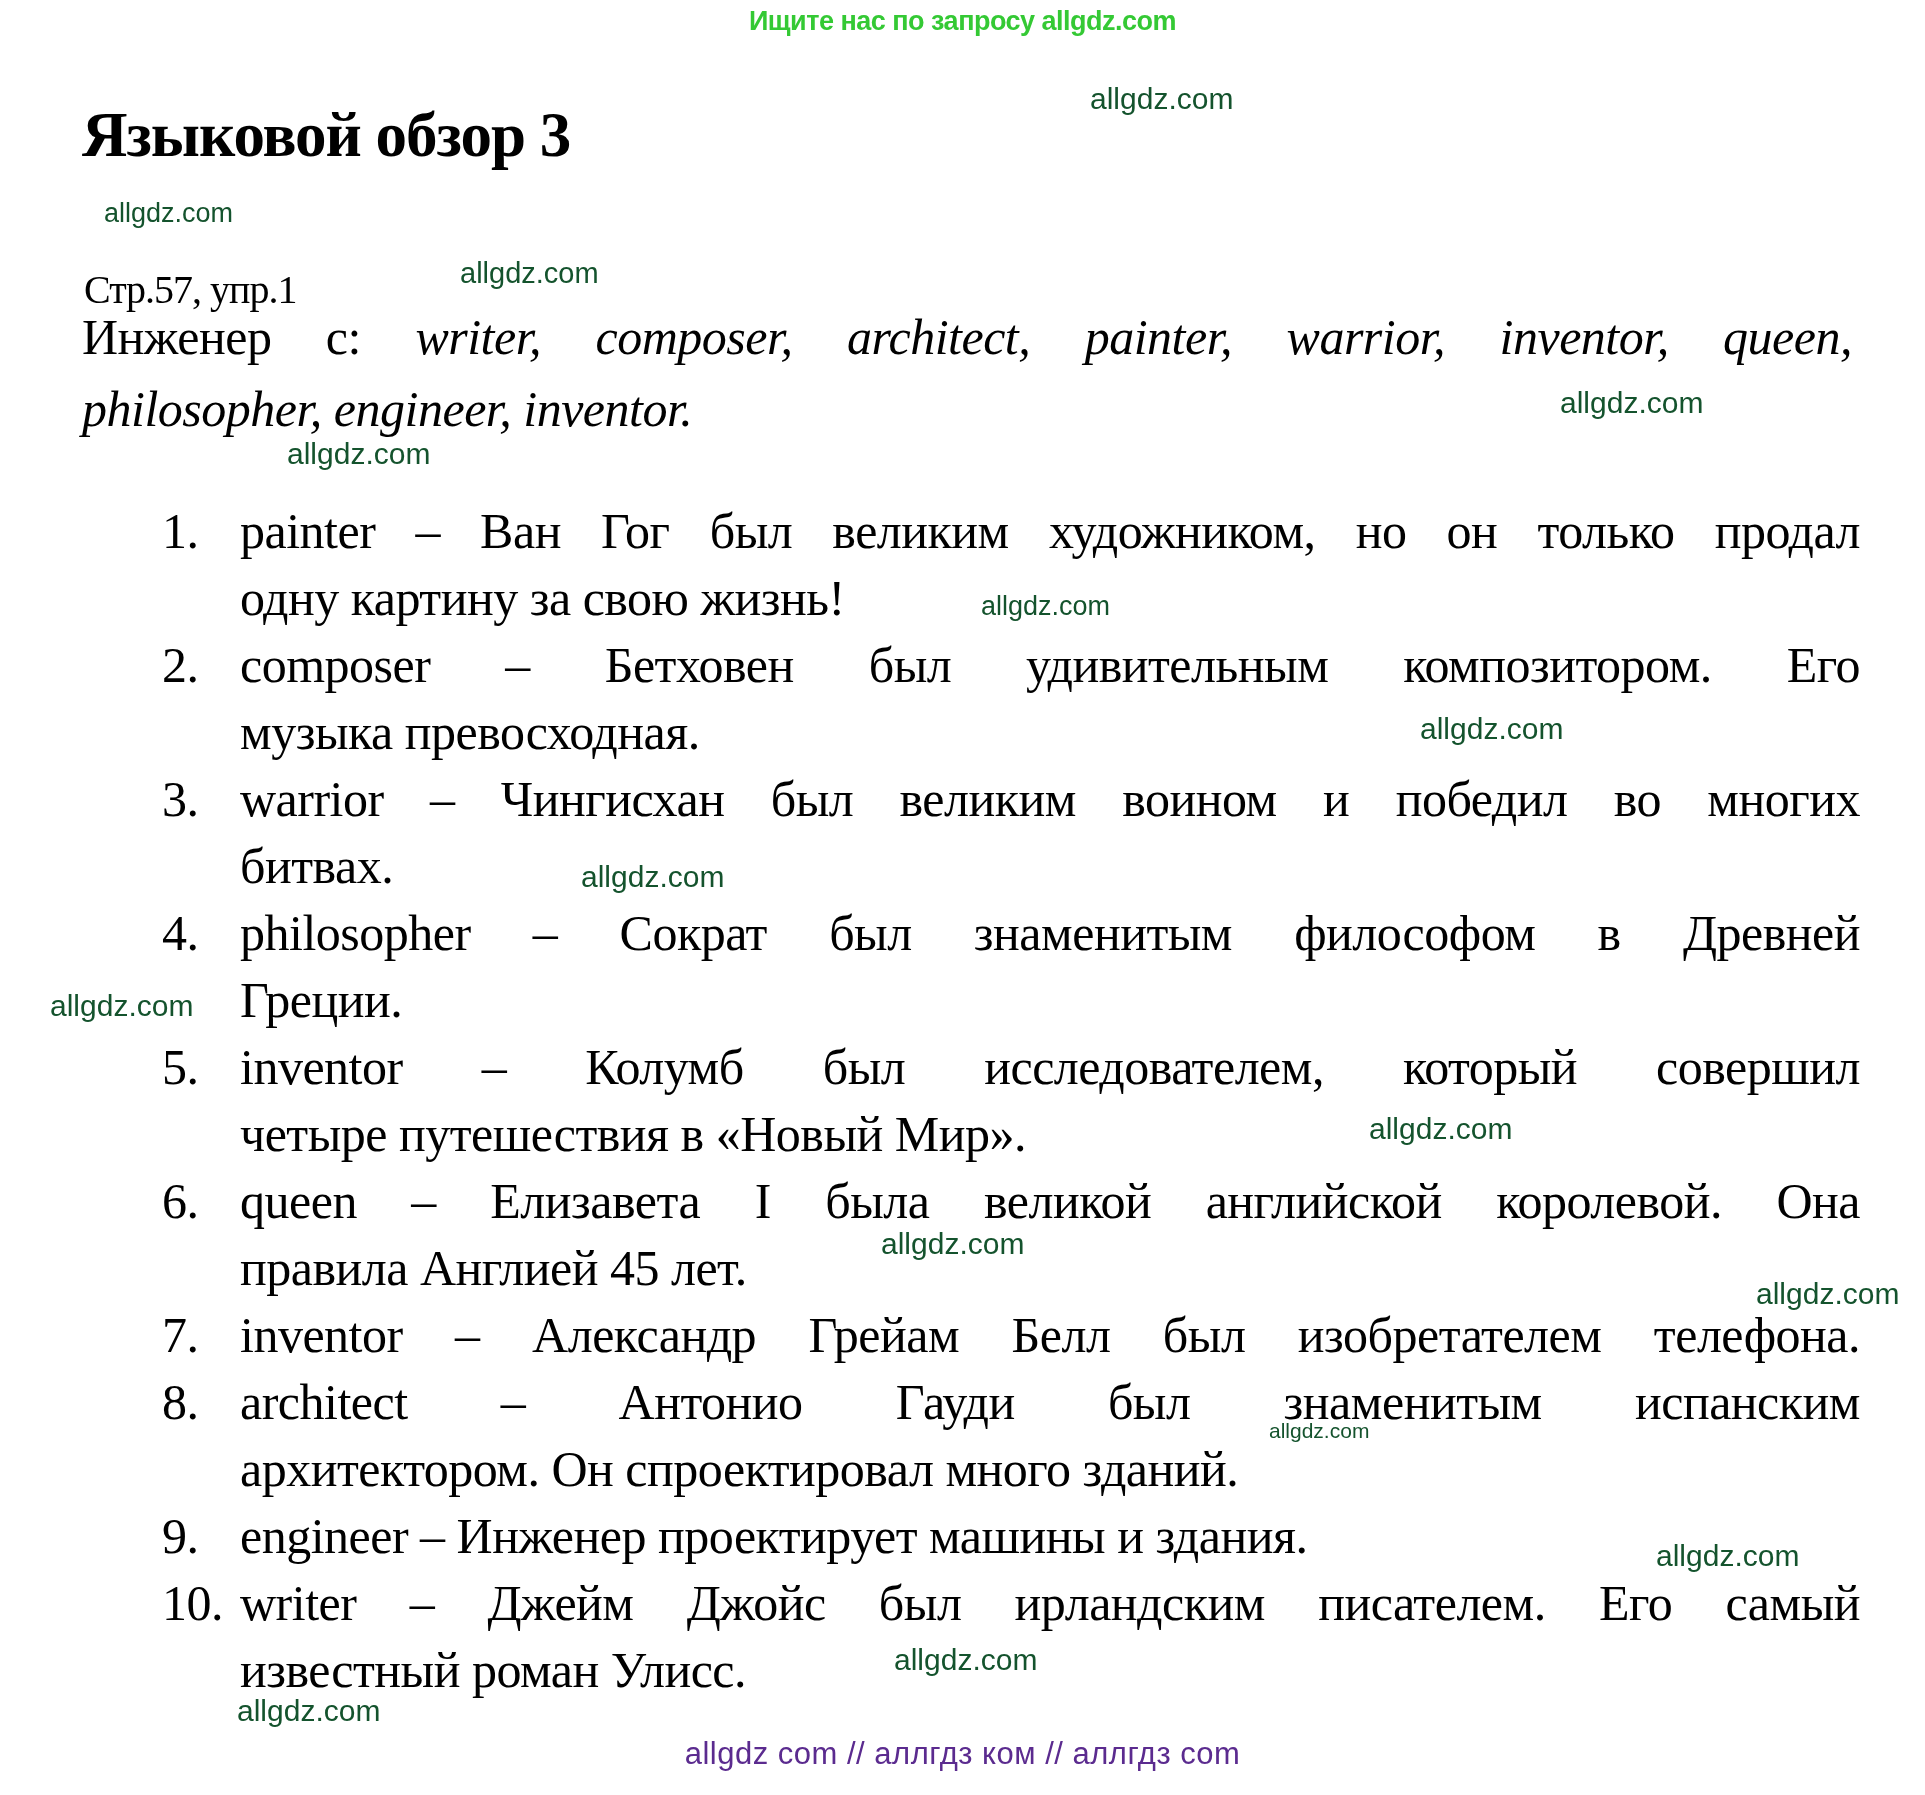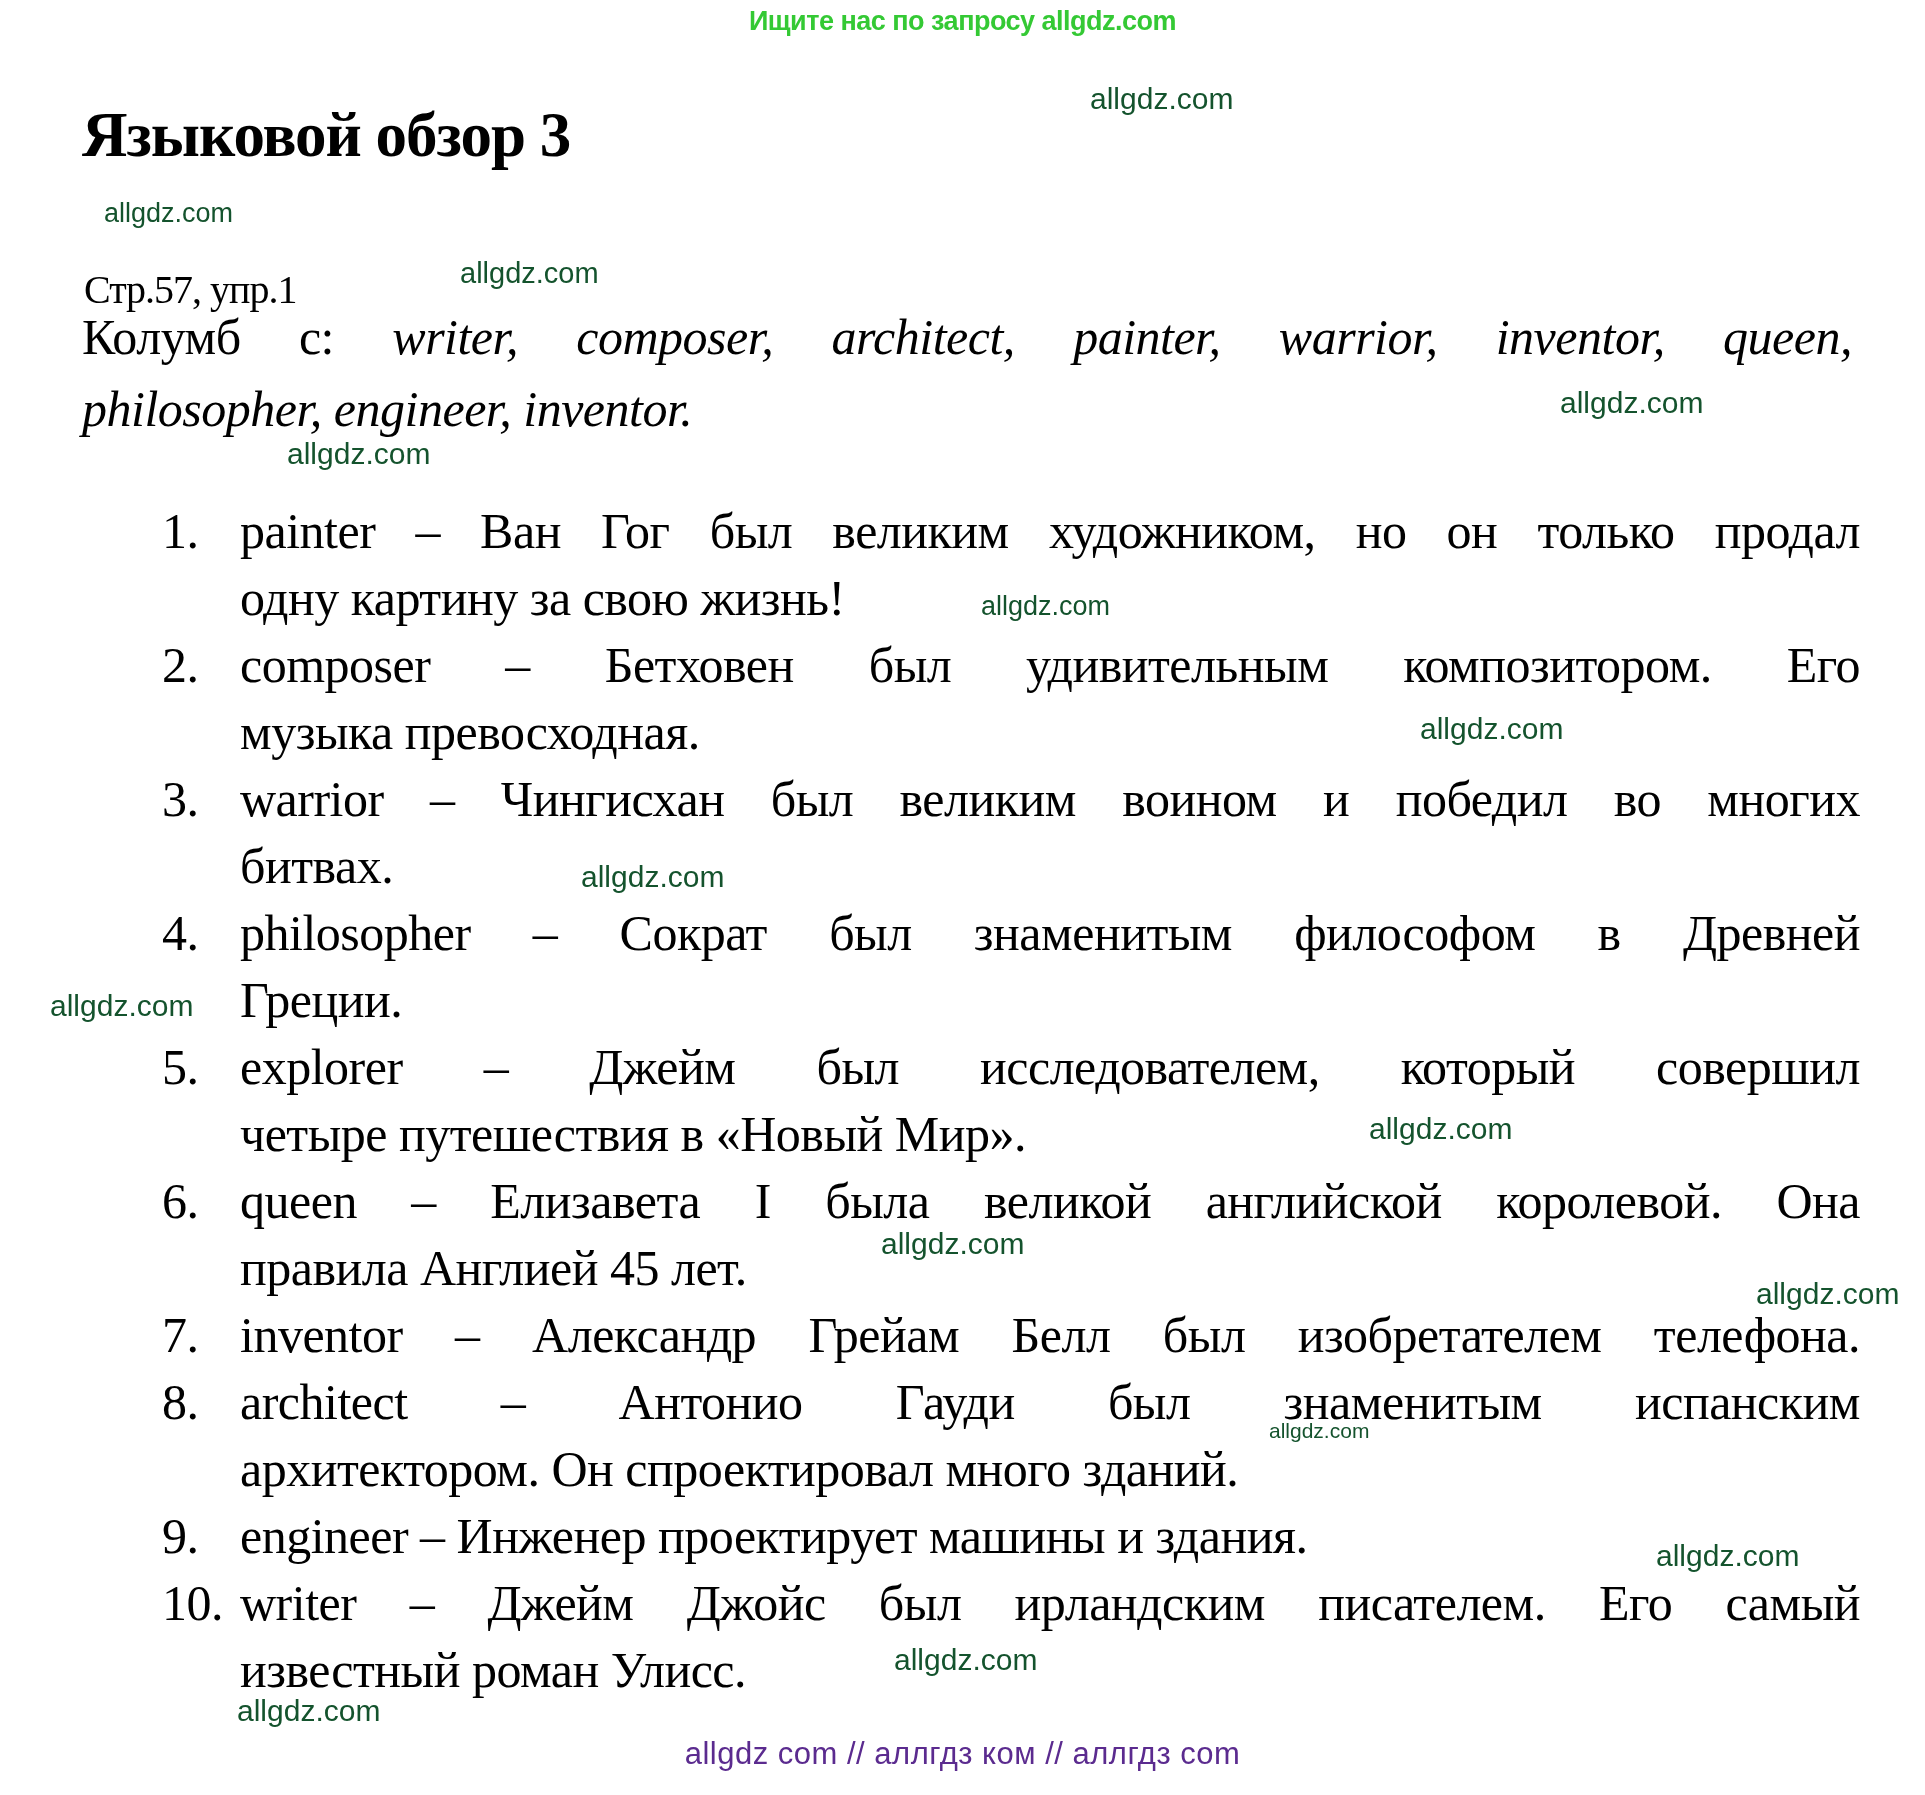--- a/index.html
+++ b/index.html
@@ -57,21 +57,21 @@
 
 <div class="page">
 
   <div class="green-header" style="color: rgb(52, 201, 52);">Ищите нас по запросу allgdz.com</div>
 
   <h1 class="title">Языковой обзор 3</h1>
 
   <div class="subtitle">Стр.57, упр.1</div>
 
   <div class="instruction">
-    <div class="iline j"><span>Колумб с: </span><span class="it">writer, composer, architect, painter, warrior, inventor, queen,</span></div>
+    <div class="iline j"><span>Инженер с: </span><span class="it">writer, composer, architect, painter, warrior, inventor, queen,</span></div>
     <div class="iline it">philosopher, engineer, inventor.</div>
   </div>
 
   <div class="answers" id="answers">
       <div class="answer-item">
         <span class="num">1.</span>
         <div class="aline j">painter – Ван Гог был великим художником, но он только продал</div>
         <div class="aline">одну картину за свою жизнь!</div>
       </div>
       <div class="answer-item">
@@ -84,21 +84,21 @@
         <div class="aline j">warrior – Чингисхан был великим воином и победил во многих</div>
         <div class="aline">битвах.</div>
       </div>
       <div class="answer-item">
         <span class="num">4.</span>
         <div class="aline j">philosopher – Сократ был знаменитым философом в Древней</div>
         <div class="aline">Греции.</div>
       </div>
       <div class="answer-item">
         <span class="num">5.</span>
-        <div class="aline j">explorer – Джейм был исследователем, который совершил</div>
+        <div class="aline j">inventor – Колумб был исследователем, который совершил</div>
         <div class="aline">четыре путешествия в «Новый Мир».</div>
       </div>
       <div class="answer-item">
         <span class="num">6.</span>
         <div class="aline j">queen – Елизавета I была великой английской королевой. Она</div>
         <div class="aline">правила Англией 45 лет.</div>
       </div>
       <div class="answer-item">
         <span class="num">7.</span>
         <div class="aline j">inventor – Александр Грейам Белл был изобретателем телефона.</div>

